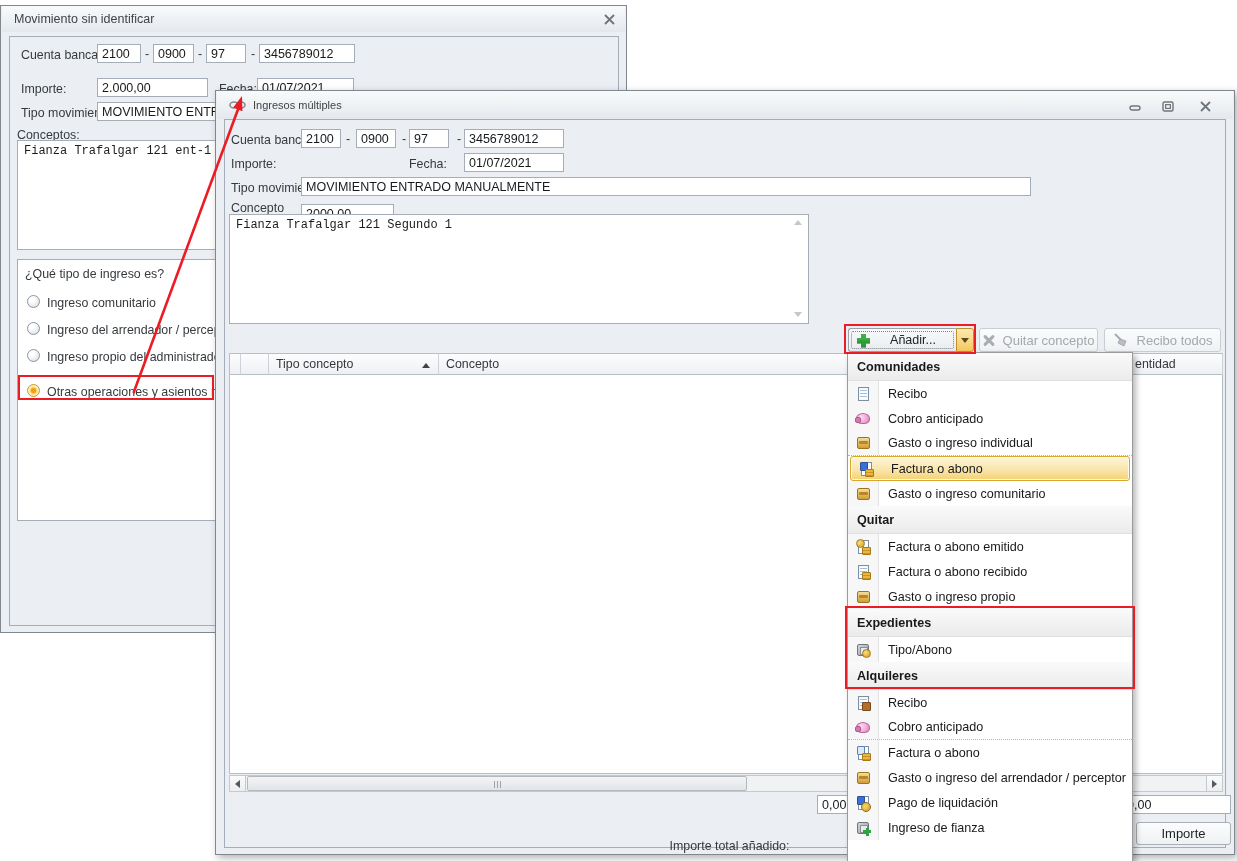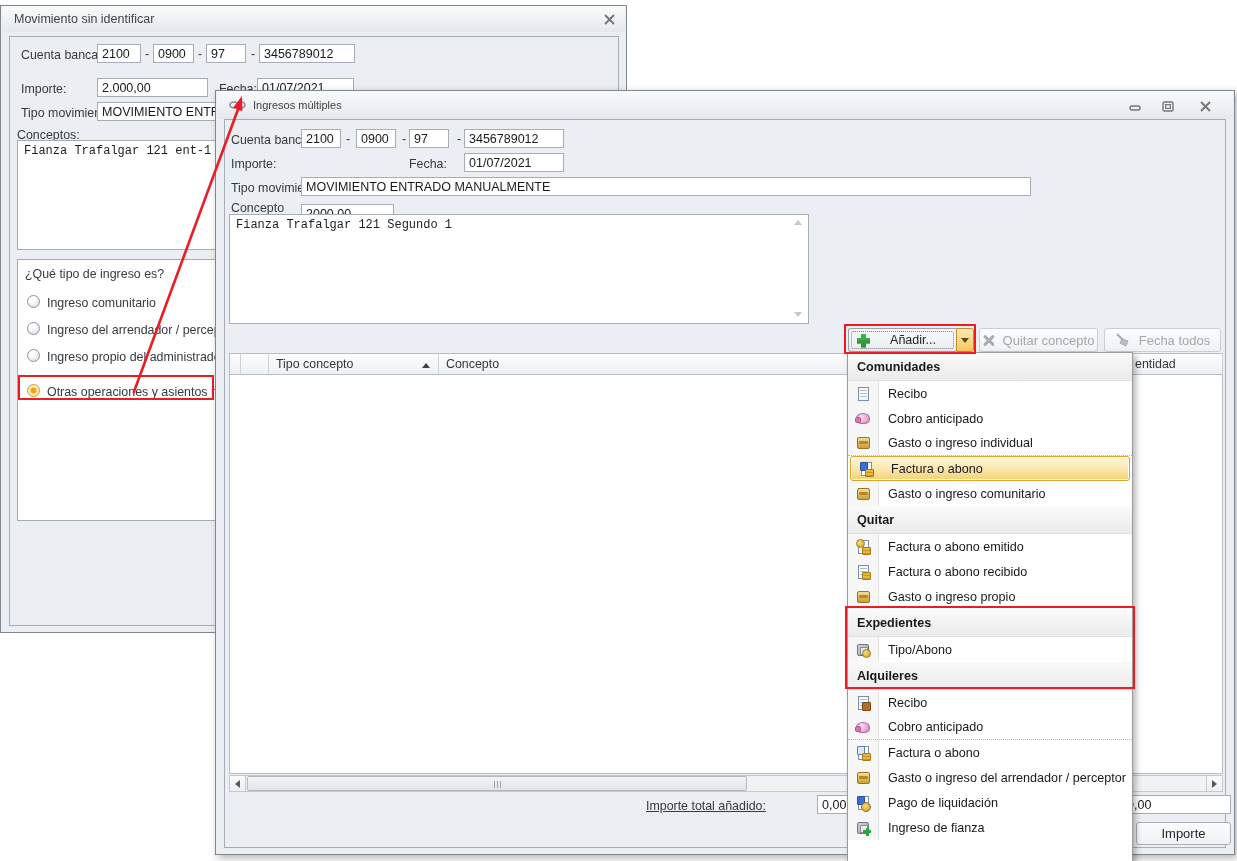--- a/index.html
+++ b/index.html
@@ -247,21 +247,21 @@
     </div>
     <div class="btn" style="left:763px;top:237px;width:119px;height:24px;">
       <span class="x-icon"></span>
       <span>Quitar concepto</span>
     </div>
     <div class="btn" style="left:888px;top:237px;width:117px;height:24px;">
       <svg width="16" height="14" viewBox="0 0 16 14">
           <path d="M2 1 L8 7" stroke="#a8adb2" stroke-width="2" fill="none"></path>
           <path d="M7 6 L13 8 L11 13 L5 10 Z" fill="#b9bec3" stroke="#9ba0a5" stroke-width="0.8"></path>
         </svg>
-      <span>Fecha todos</span>
+      <span>Recibo todos</span>
     </div>
 
     <div class="th" style="left:13px;top:262px;width:12px;border-left:1px solid #b6bec6;"></div>
     <div class="th" style="left:25px;top:262px;width:28px;"></div>
     <div class="th" style="left:53px;top:262px;width:170px;">
       <span>Tipo concepto</span>
       <span class="sort-up" style="position:absolute;right:8px;top:9px;"></span>
     </div>
     <div class="th" style="left:223px;top:262px;width:662px;">
       <span>Concepto</span>
@@ -275,21 +275,21 @@
     <div class="sb-btn" style="left:13px;top:684px;width:17px;height:17px;">
         <span class="tri-left"></span>
       </div>
     <div class="sb-btn" style="left:990px;top:684px;width:17px;height:17px;">
         <span class="tri-right"></span>
       </div>
     <div class="sb-thumb" style="left:31px;top:685px;width:500px;height:15px;">
       <span style="position:absolute;left:246px;top:4px;width:9px;height:7px;background:repeating-linear-gradient(90deg,#9fa3a7 0 1px,transparent 1px 3px);"></span>
     </div>
 
-    <span class="label" style="left:430px;top:708px;width:167px;text-align:left;text-decoration:underline;">Importe total añadido:</span>
+    <span class="label" style="left:430px;top:748px;width:167px;text-align:center;">Importe total añadido:</span>
     <div class="fbox" style="left:601px;top:704px;width:130px;">0,00</div>
     <div class="fbox" style="left:825px;top:704px;width:190px;padding-left:85px;">0,00</div>
     <div class="btn enabled" style="left:920px;top:731px;width:95px;height:23px;">
       <span>Importe</span>
     </div>
   </div>
 
   <div id="menu">
     <div class="msec">Comunidades</div>
     <div class="mi">

